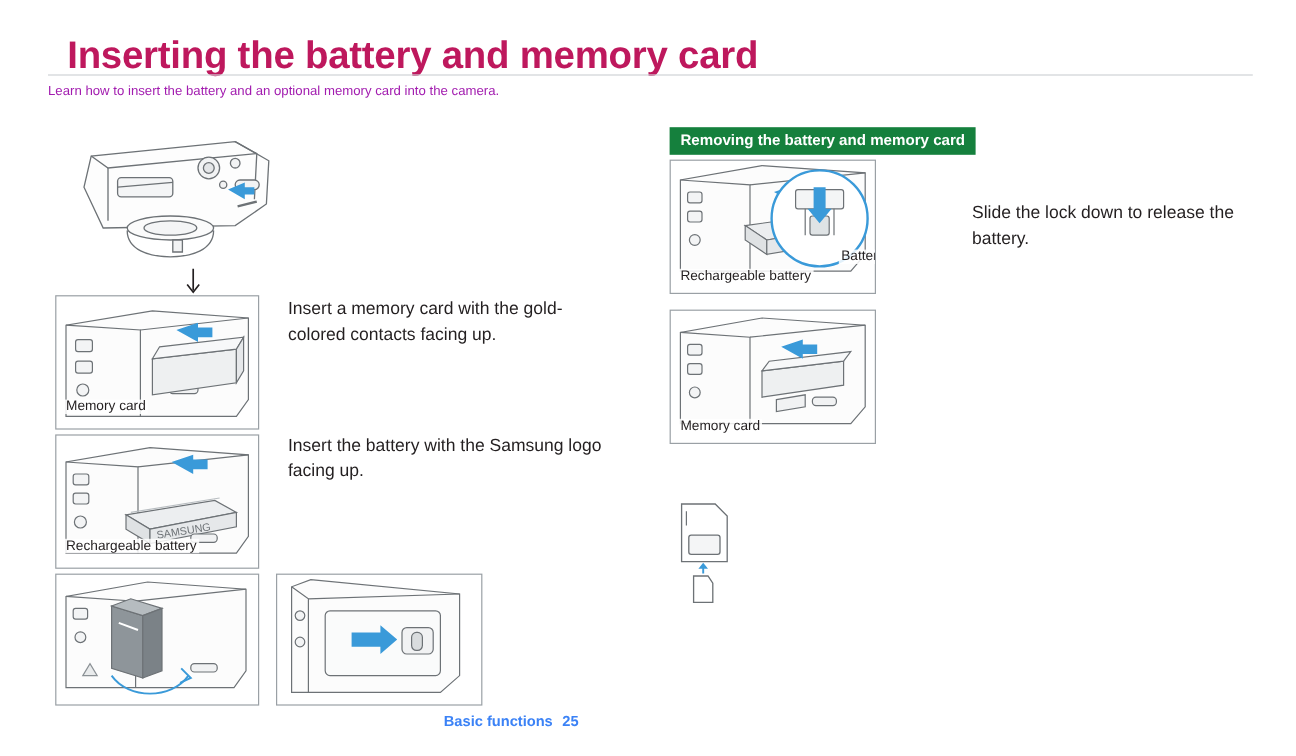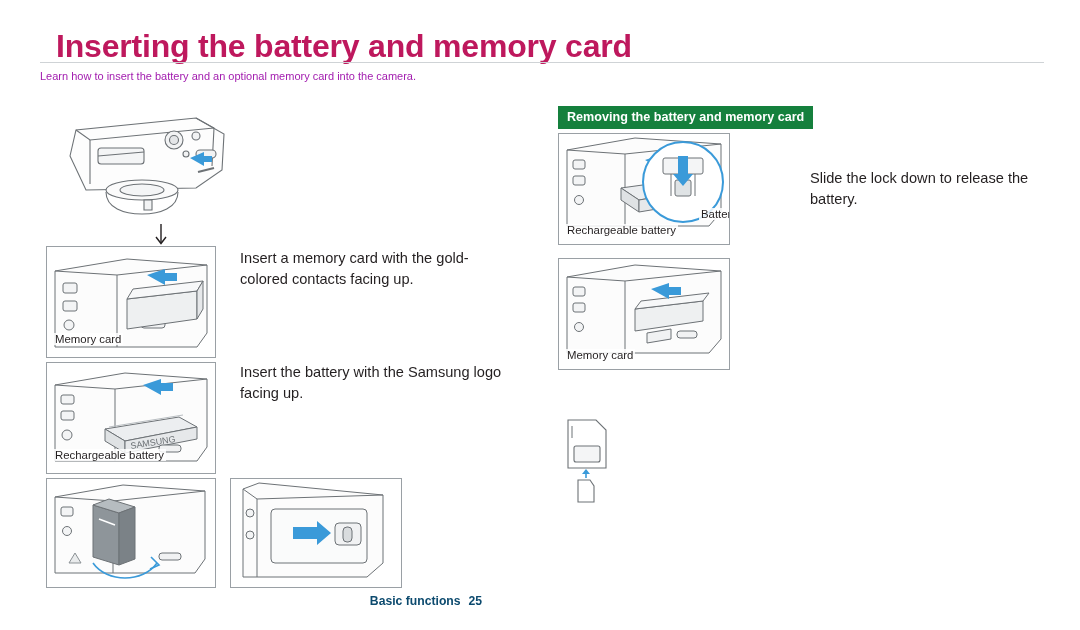--- a/index.html
+++ b/index.html
@@ -61,21 +61,21 @@
     font-size:11.4px;
     color:#231f20;
     background:rgba(255,255,255,0.85);
     padding:0 2px;
     white-space:nowrap;
   }
 
   
   .footer {
     position:absolute; left:0; top:594px; width:852px;
-    text-align:center; font-size:12.2px; color:#0c4a6e;
+    text-align:center; font-size:12.2px; color:#3b82f6;
   }
   .footer b { font-weight:bold; }
   .footer .pg { font-weight:bold; margin-left:8px; }
 
   svg { display:block; }
 </style>
 </head>
 <body>
 
 <div class="page">

